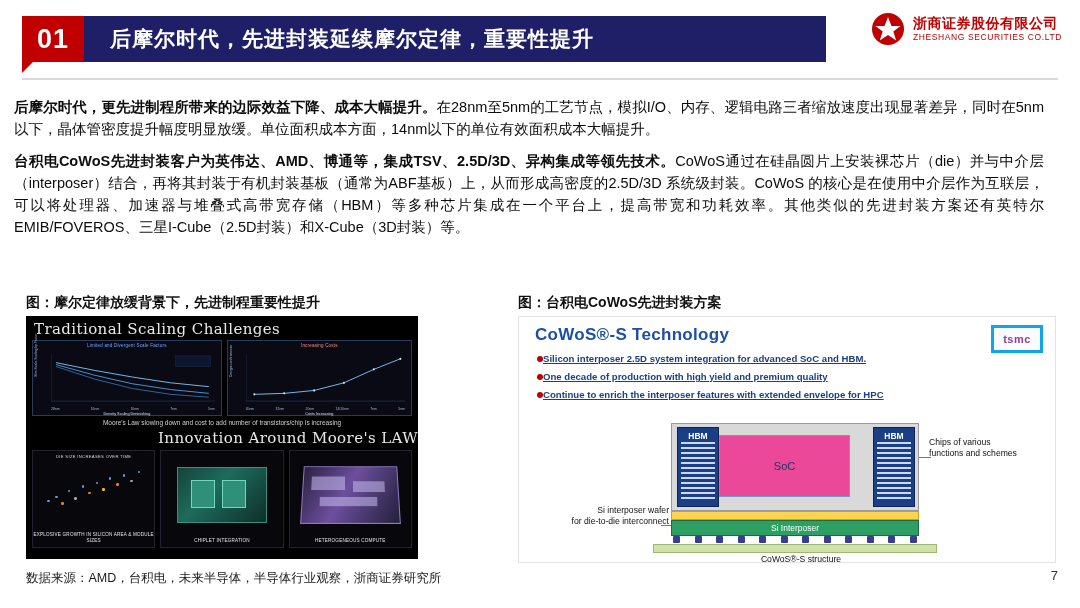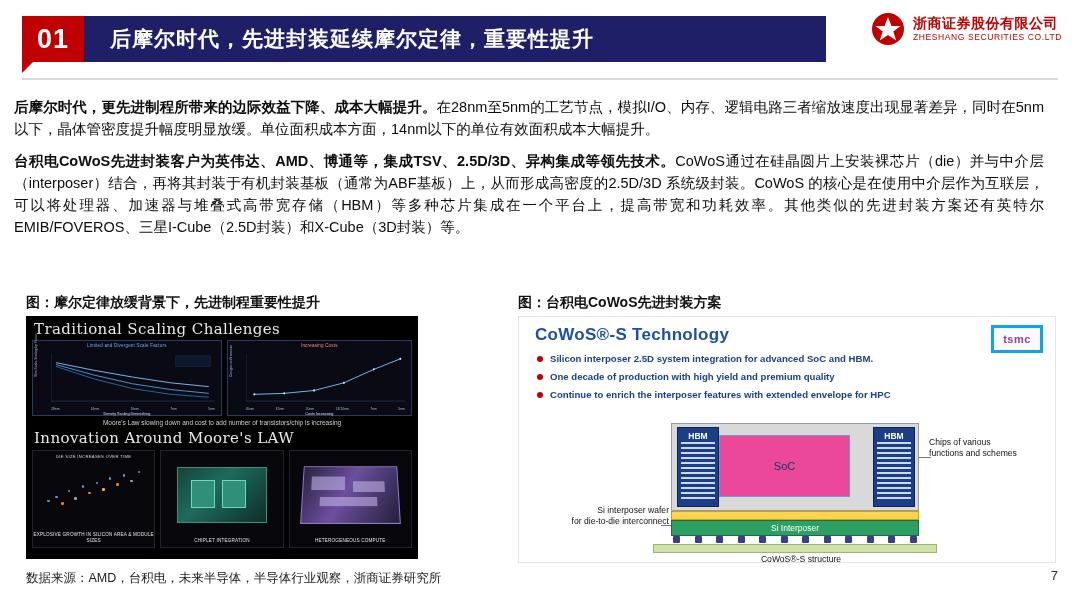--- a/index.html
+++ b/index.html
@@ -128,21 +128,21 @@
   }
   .fl-xcaption {
     position: absolute; left: 0; right: 0; bottom: -1px; text-align: center;
     font-size: 3.8px; color: #cfe0f5;
   }
   .fl-note {
     color: #cfcfcf; font-size: 6.5px; text-align: center; padding: 3px 0 1px;
   }
   .fl-title2 {
     color: #e8e8e8; font-family: "DejaVu Serif", serif;
-    font-size: 15px; letter-spacing: .4px; padding: 2px 0 3px 8px;
+    font-size: 15px; letter-spacing: .4px; padding: 2px 0 3px 8px; text-align: right;
   }
   .fl-row2 { display: flex; gap: 5px; padding: 0 6px; }
   .fl-card {
     width: 144px; height: 98px; background: #07070c;
     border: 1px solid #23232e; position: relative; overflow: hidden;
   }
   .fl-card .cap-top {
     font-size: 4.2px; color: #d8d8d8; text-align: center; padding-top: 3px;
     letter-spacing: .3px;
   }
@@ -175,23 +175,23 @@
   .fig-right {
     position: absolute; left: 518px; top: 316px; width: 538px; height: 247px;
     background: #ffffff; border: 1px solid #e3e3e3; overflow: hidden;
   }
   .fr-title {
     color: #1e4fa8; font-size: 17px; font-weight: bold;
     padding: 8px 0 0 16px; letter-spacing: .3px;
   }
   .fr-bullets { padding: 8px 0 0 18px; }
   .fr-bullet {
-    display: flex; align-items: flex-start; gap: 7px;
+    display: flex; align-items: flex-start; gap: 0;
     font-size: 9.6px; color: #1b3f87; font-weight: bold;
-    margin-bottom: 6px; line-height: 1.25;
+    margin-bottom: 6px; line-height: 1.25; text-decoration: underline;
   }
   .fr-bullet .bdot {
     width: 6px; height: 6px; border-radius: 50%;
     background: #c00000; margin-top: 3px; flex: 0 0 auto;
   }
   .tsmc-logo {
     position: absolute; right: 12px; top: 8px;
     width: 52px; height: 28px;
     border: 3px solid #0ea5e9; background: #fbfbfd;
     display: flex; align-items: center; justify-content: center;

